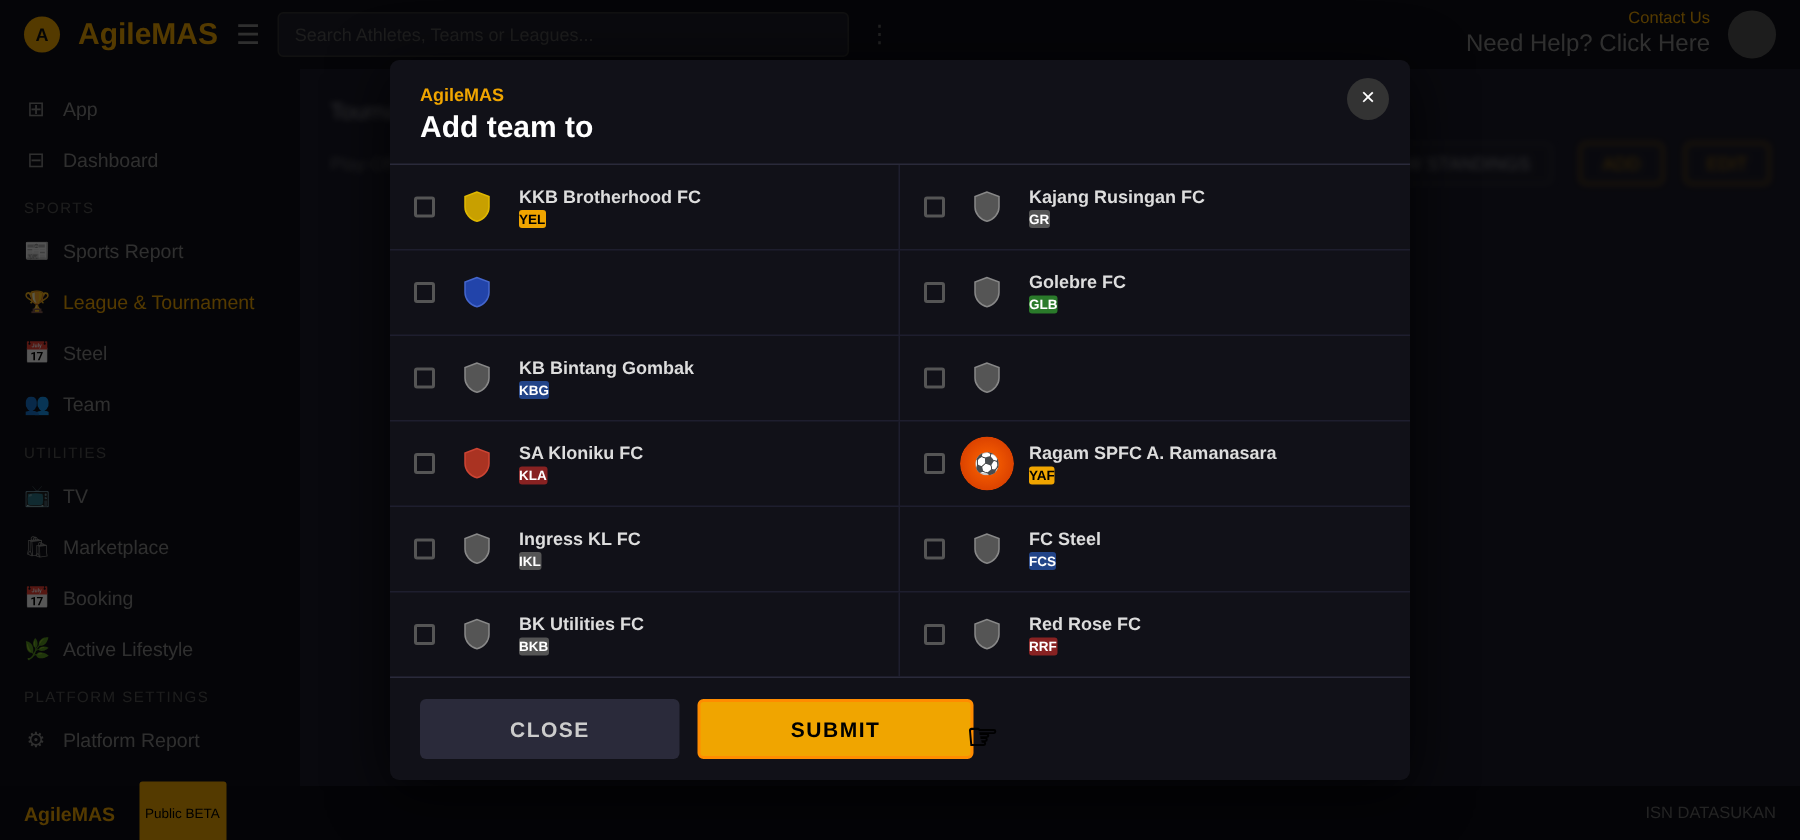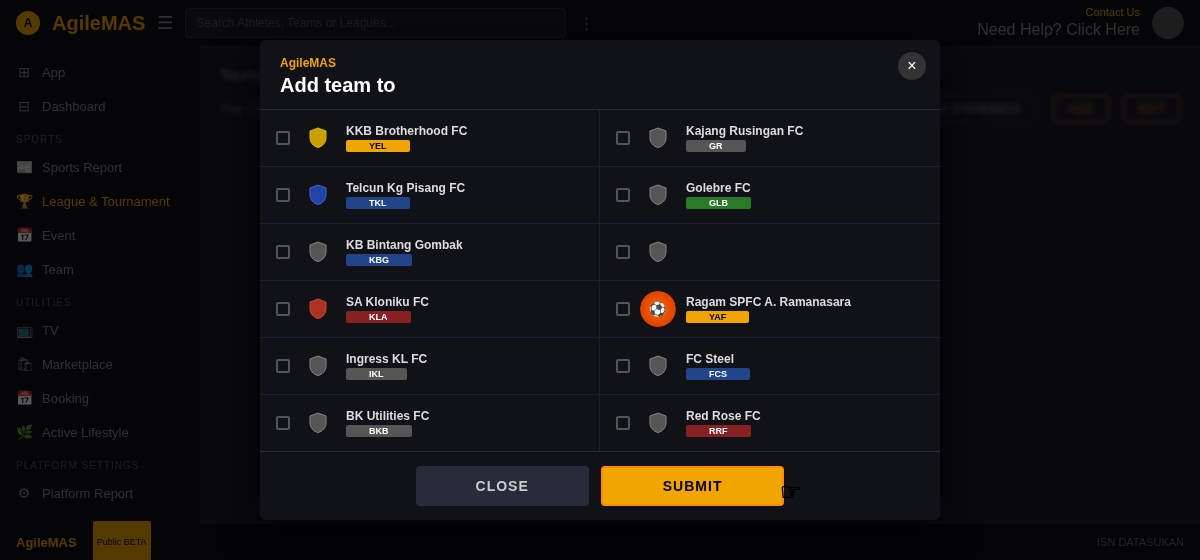--- a/index.html
+++ b/index.html
@@ -276,36 +276,35 @@
       overflow: hidden;
       text-overflow: ellipsis;
     }
     .team-sub {
       color: #888;
       font-size: 10px;
       margin-top: 2px;
     }
     .team-sub span {
       display: inline-block;
-      padding: 1px 23px;
+      padding: 1px 0;
       border-radius: 2px;
       font-size: 9px;
       font-weight: bold;
     }
     .badge-yellow { background: #f0a500; color: #000; }
     .badge-green { background: #2a7a2a; color: #fff; }
     .badge-blue { background: #224488; color: #fff; }
     .badge-red { background: #882222; color: #fff; }
     .badge-gray { background: #555; color: #fff; }
 
     
     .modal-footer {
       padding: 14px 20px;
       display: flex;
-      justify-content: center;
       gap: 12px;
       border-top: 1px solid #2a2a3a;
     }
     .btn-close-modal {
       background: #2a2a3a;
       color: #ccc;
       border: none;
       padding: 10px 60px;
       border-radius: 4px;
       font-size: 14px;
@@ -370,21 +369,21 @@
       <div class="sidebar-item">
         <span class="sidebar-item-icon">📰</span>
         <span>Sports Report</span>
       </div>
       <div class="sidebar-item active">
         <span class="sidebar-item-icon">🏆</span>
         <span>League &amp; Tournament</span>
       </div>
       <div class="sidebar-item">
         <span class="sidebar-item-icon">📅</span>
-        <span>Event</span>
+        <span>Steel</span>
       </div>
       <div class="sidebar-item">
         <span class="sidebar-item-icon">👥</span>
         <span>Team</span>
       </div>
       <div class="sidebar-section">Utilities</div>
       <div class="sidebar-item">
         <span class="sidebar-item-icon">📺</span>
         <span>TV</span>
       </div>
@@ -464,24 +463,20 @@
         <div class="team-sub"><span class="badge-gray">GR</span></div>
       </div>
     </div>
         <div class="team-item">
       <div class="team-checkbox"></div>
       <div class="team-avatar colored-2" style="background:transparent;">
         <svg width="20" height="22" viewBox="0 0 20 22" fill="none">
         <path d="M10 1L2 4v7c0 4.4 3.4 8.5 8 9.5 4.6-1 8-5.1 8-9.5V4L10 1z" fill="#2244aa" stroke="#4466cc" stroke-width="1"></path>
       </svg>
       </div>
-      <div class="team-info">
-        <div class="team-name">Telcun Kg Pisang FC</div>
-        <div class="team-sub"><span class="badge-blue">TKL</span></div>
-      </div>
     </div>
         <div class="team-item">
       <div class="team-checkbox"></div>
       <div class="team-avatar shield" style="background:transparent;">
         <svg width="20" height="22" viewBox="0 0 20 22" fill="none">
         <path d="M10 1L2 4v7c0 4.4 3.4 8.5 8 9.5 4.6-1 8-5.1 8-9.5V4L10 1z" fill="#555" stroke="#888" stroke-width="1"></path>
       </svg>
       </div>
       <div class="team-info">
         <div class="team-name">Golebre FC</div>

